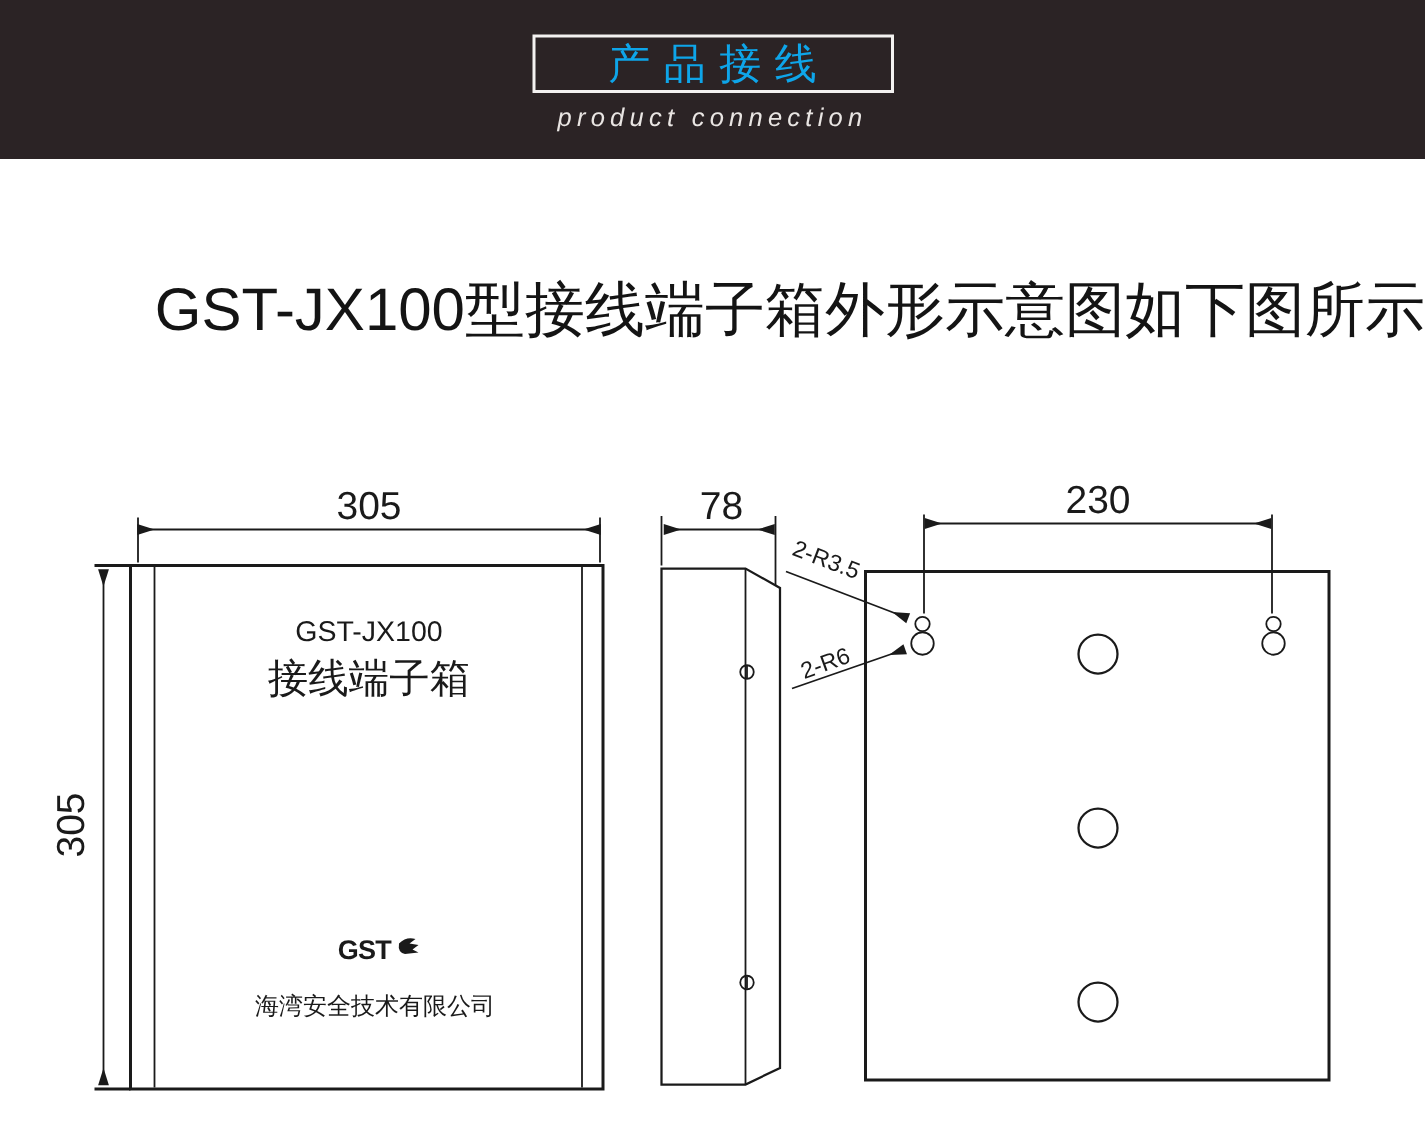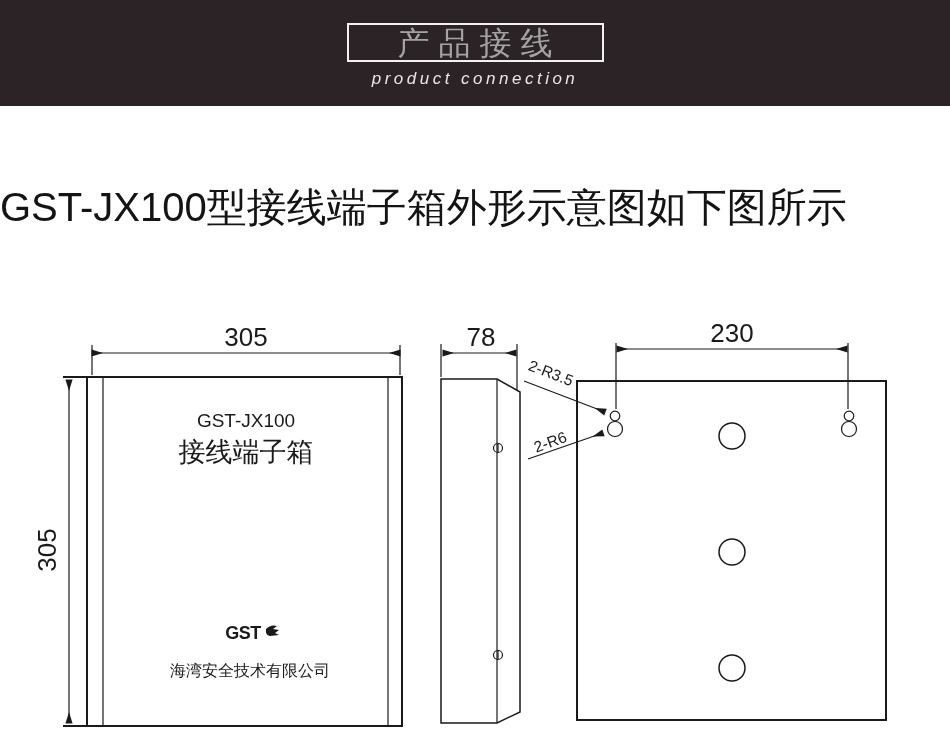--- a/index.html
+++ b/index.html
@@ -11,31 +11,31 @@
   .hdr{
     position:absolute;left:0;top:0;width:950px;height:106px;
     background:#2b2325;display:flex;flex-direction:column;align-items:center;
   }
   .hdr .title-box{
     margin-top:23px;height:39px;min-width:222px;box-sizing:border-box;
     border:2px solid #f3f1f0;display:flex;align-items:center;justify-content:center;
     padding:0 40px;
   }
   .hdr .title-box span{
-    color:#a3a3a3;font-size:32px;letter-spacing:9px;text-indent:9px;
+    color:#0ea5e9;font-size:28px;letter-spacing:9px;text-indent:9px;
     white-space:nowrap;line-height:1;
   }
   .hdr .subtitle{
     margin-top:8px;color:#e9e5e3;font-size:17px;letter-spacing:3.5px;
     white-space:nowrap;line-height:1;font-style:italic;
   }
   
   .heading{
     position:absolute;left:0;top:183px;width:950px;margin:0;
-    text-align:left;font-size:40px;font-weight:500;color:#141414;
+    text-align:right;font-size:40px;font-weight:500;color:#141414;
     line-height:1.2;white-space:nowrap;
   }
   
   svg.drawing{position:absolute;left:0;top:0;}
   .ln{stroke:#1a1a1a;fill:none;}
   .w2{stroke-width:2;}
   .w15{stroke-width:1.5;}
   .w12{stroke-width:1.2;}
   .dim-label{font-family:"Liberation Sans",sans-serif;font-size:26px;fill:#1a1a1a;}
   .leader-label{font-family:"Liberation Sans",sans-serif;font-size:15.5px;fill:#1a1a1a;}

